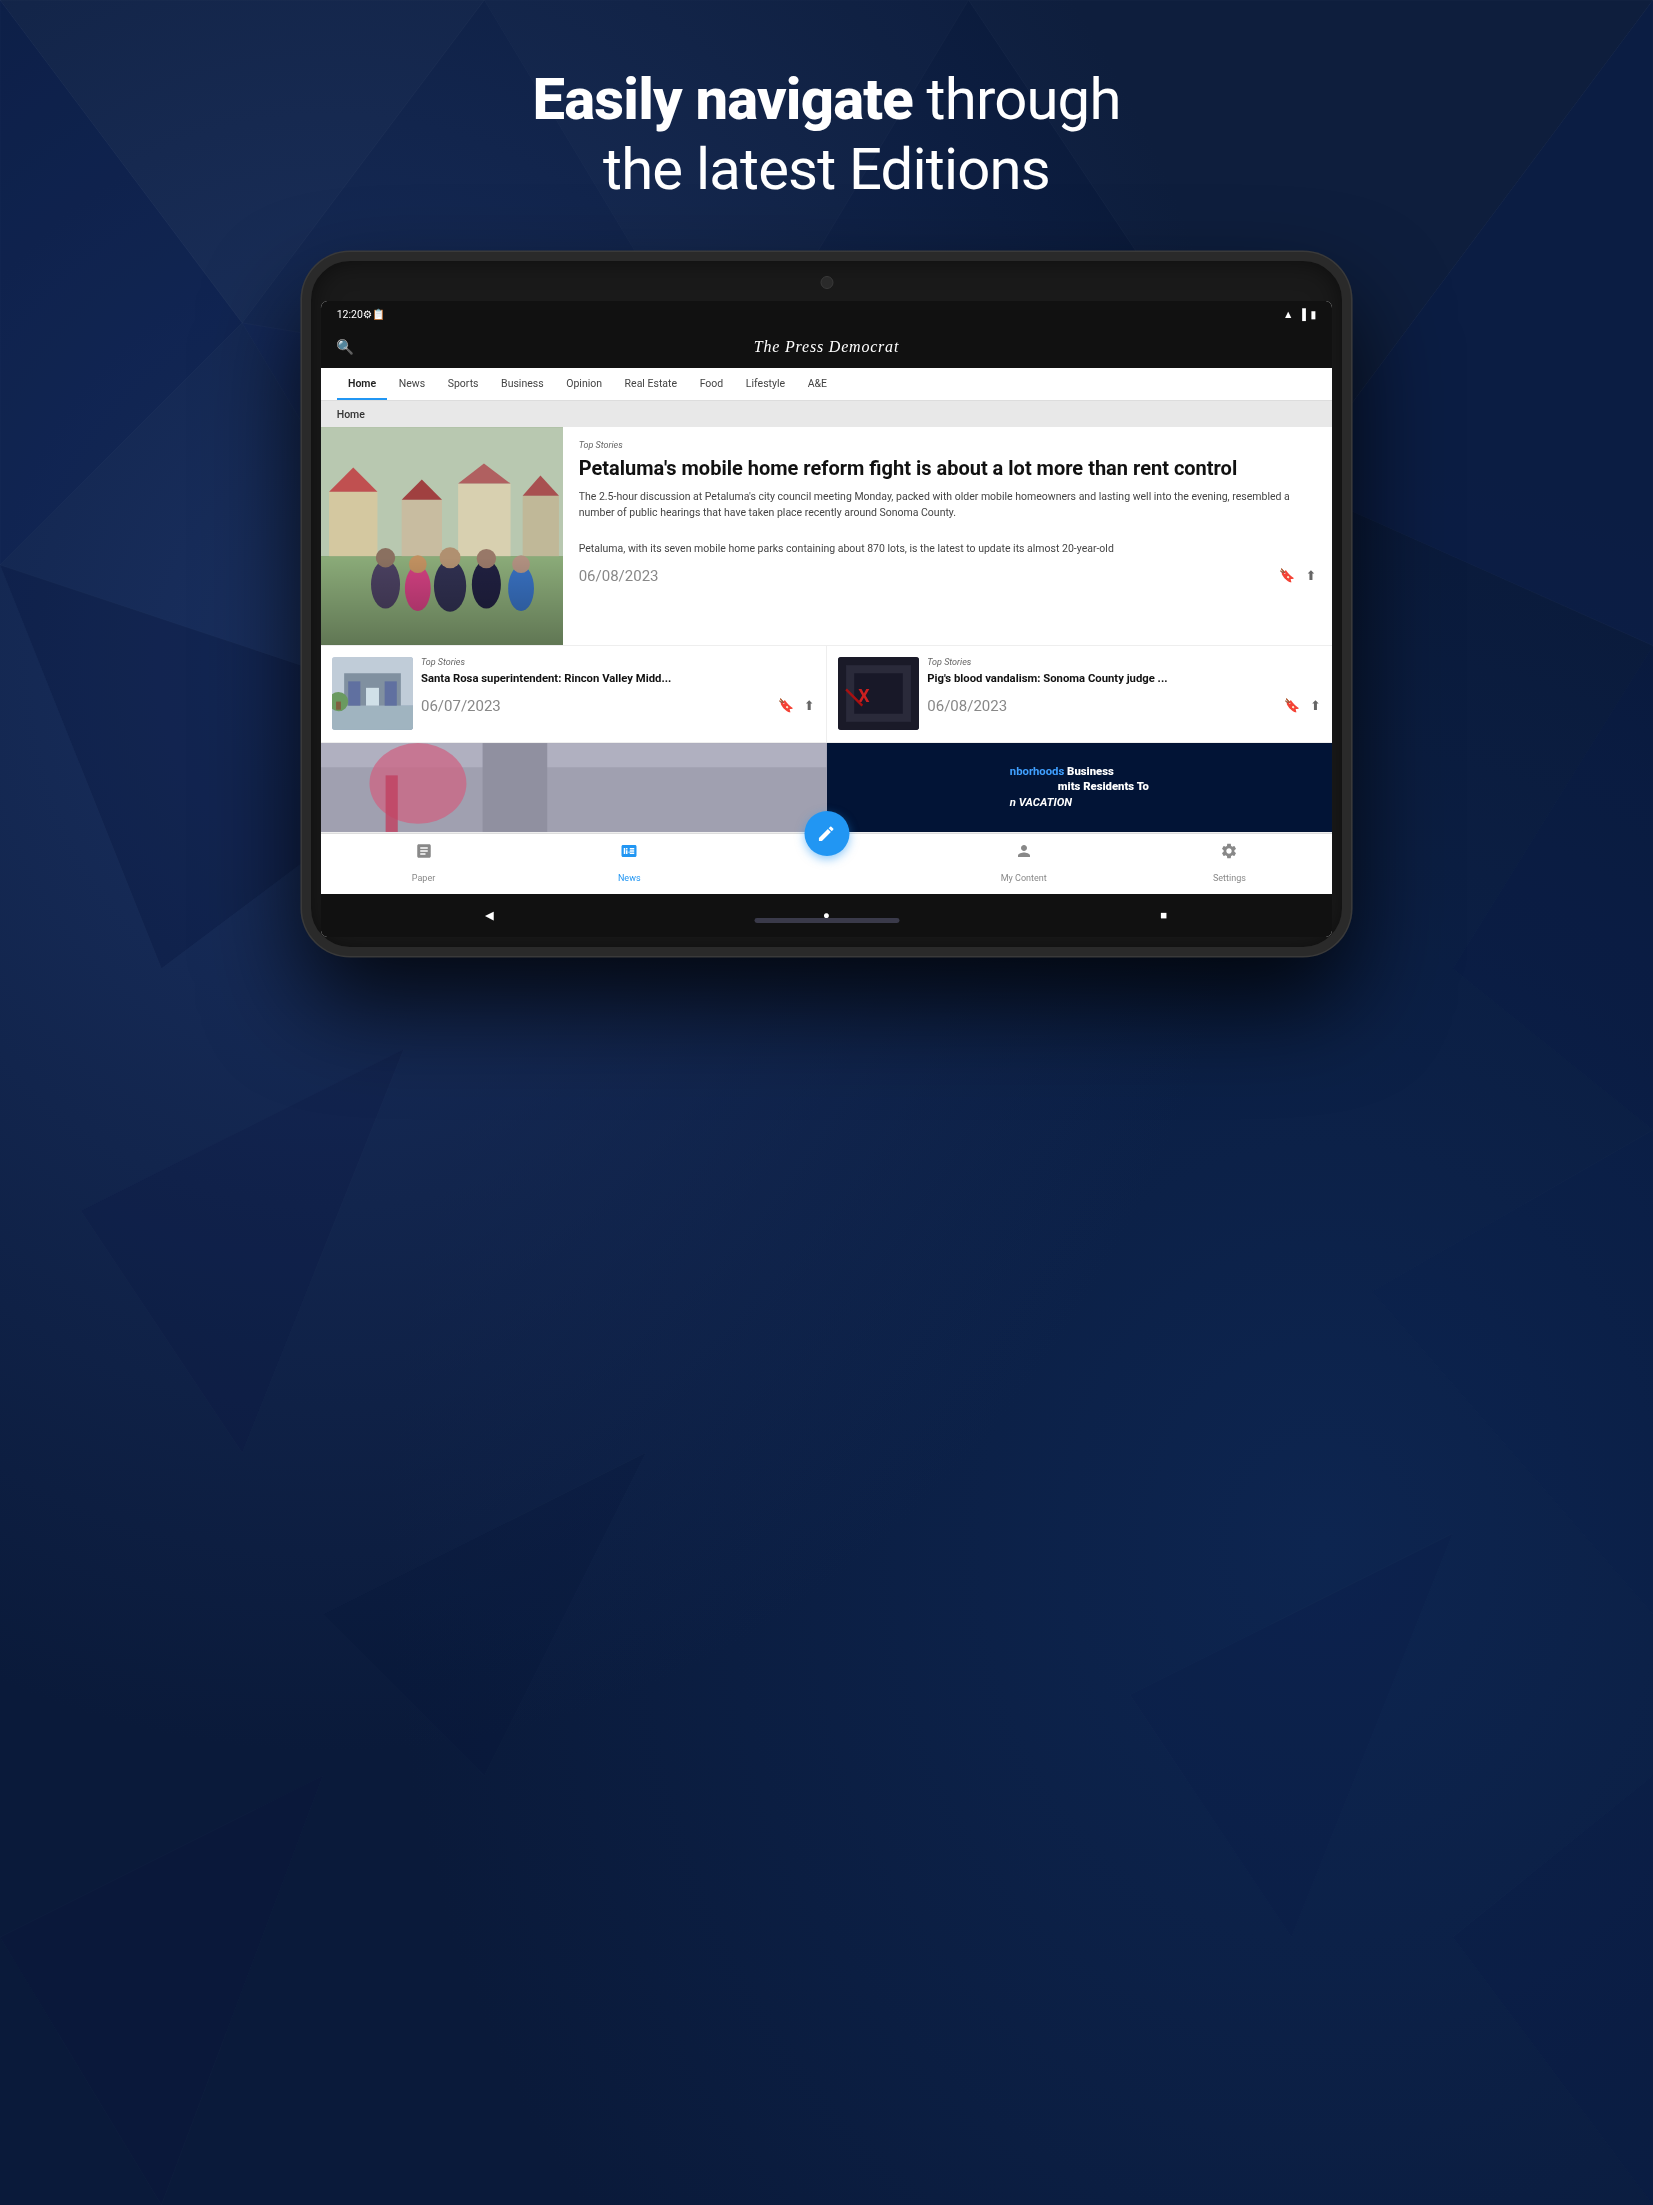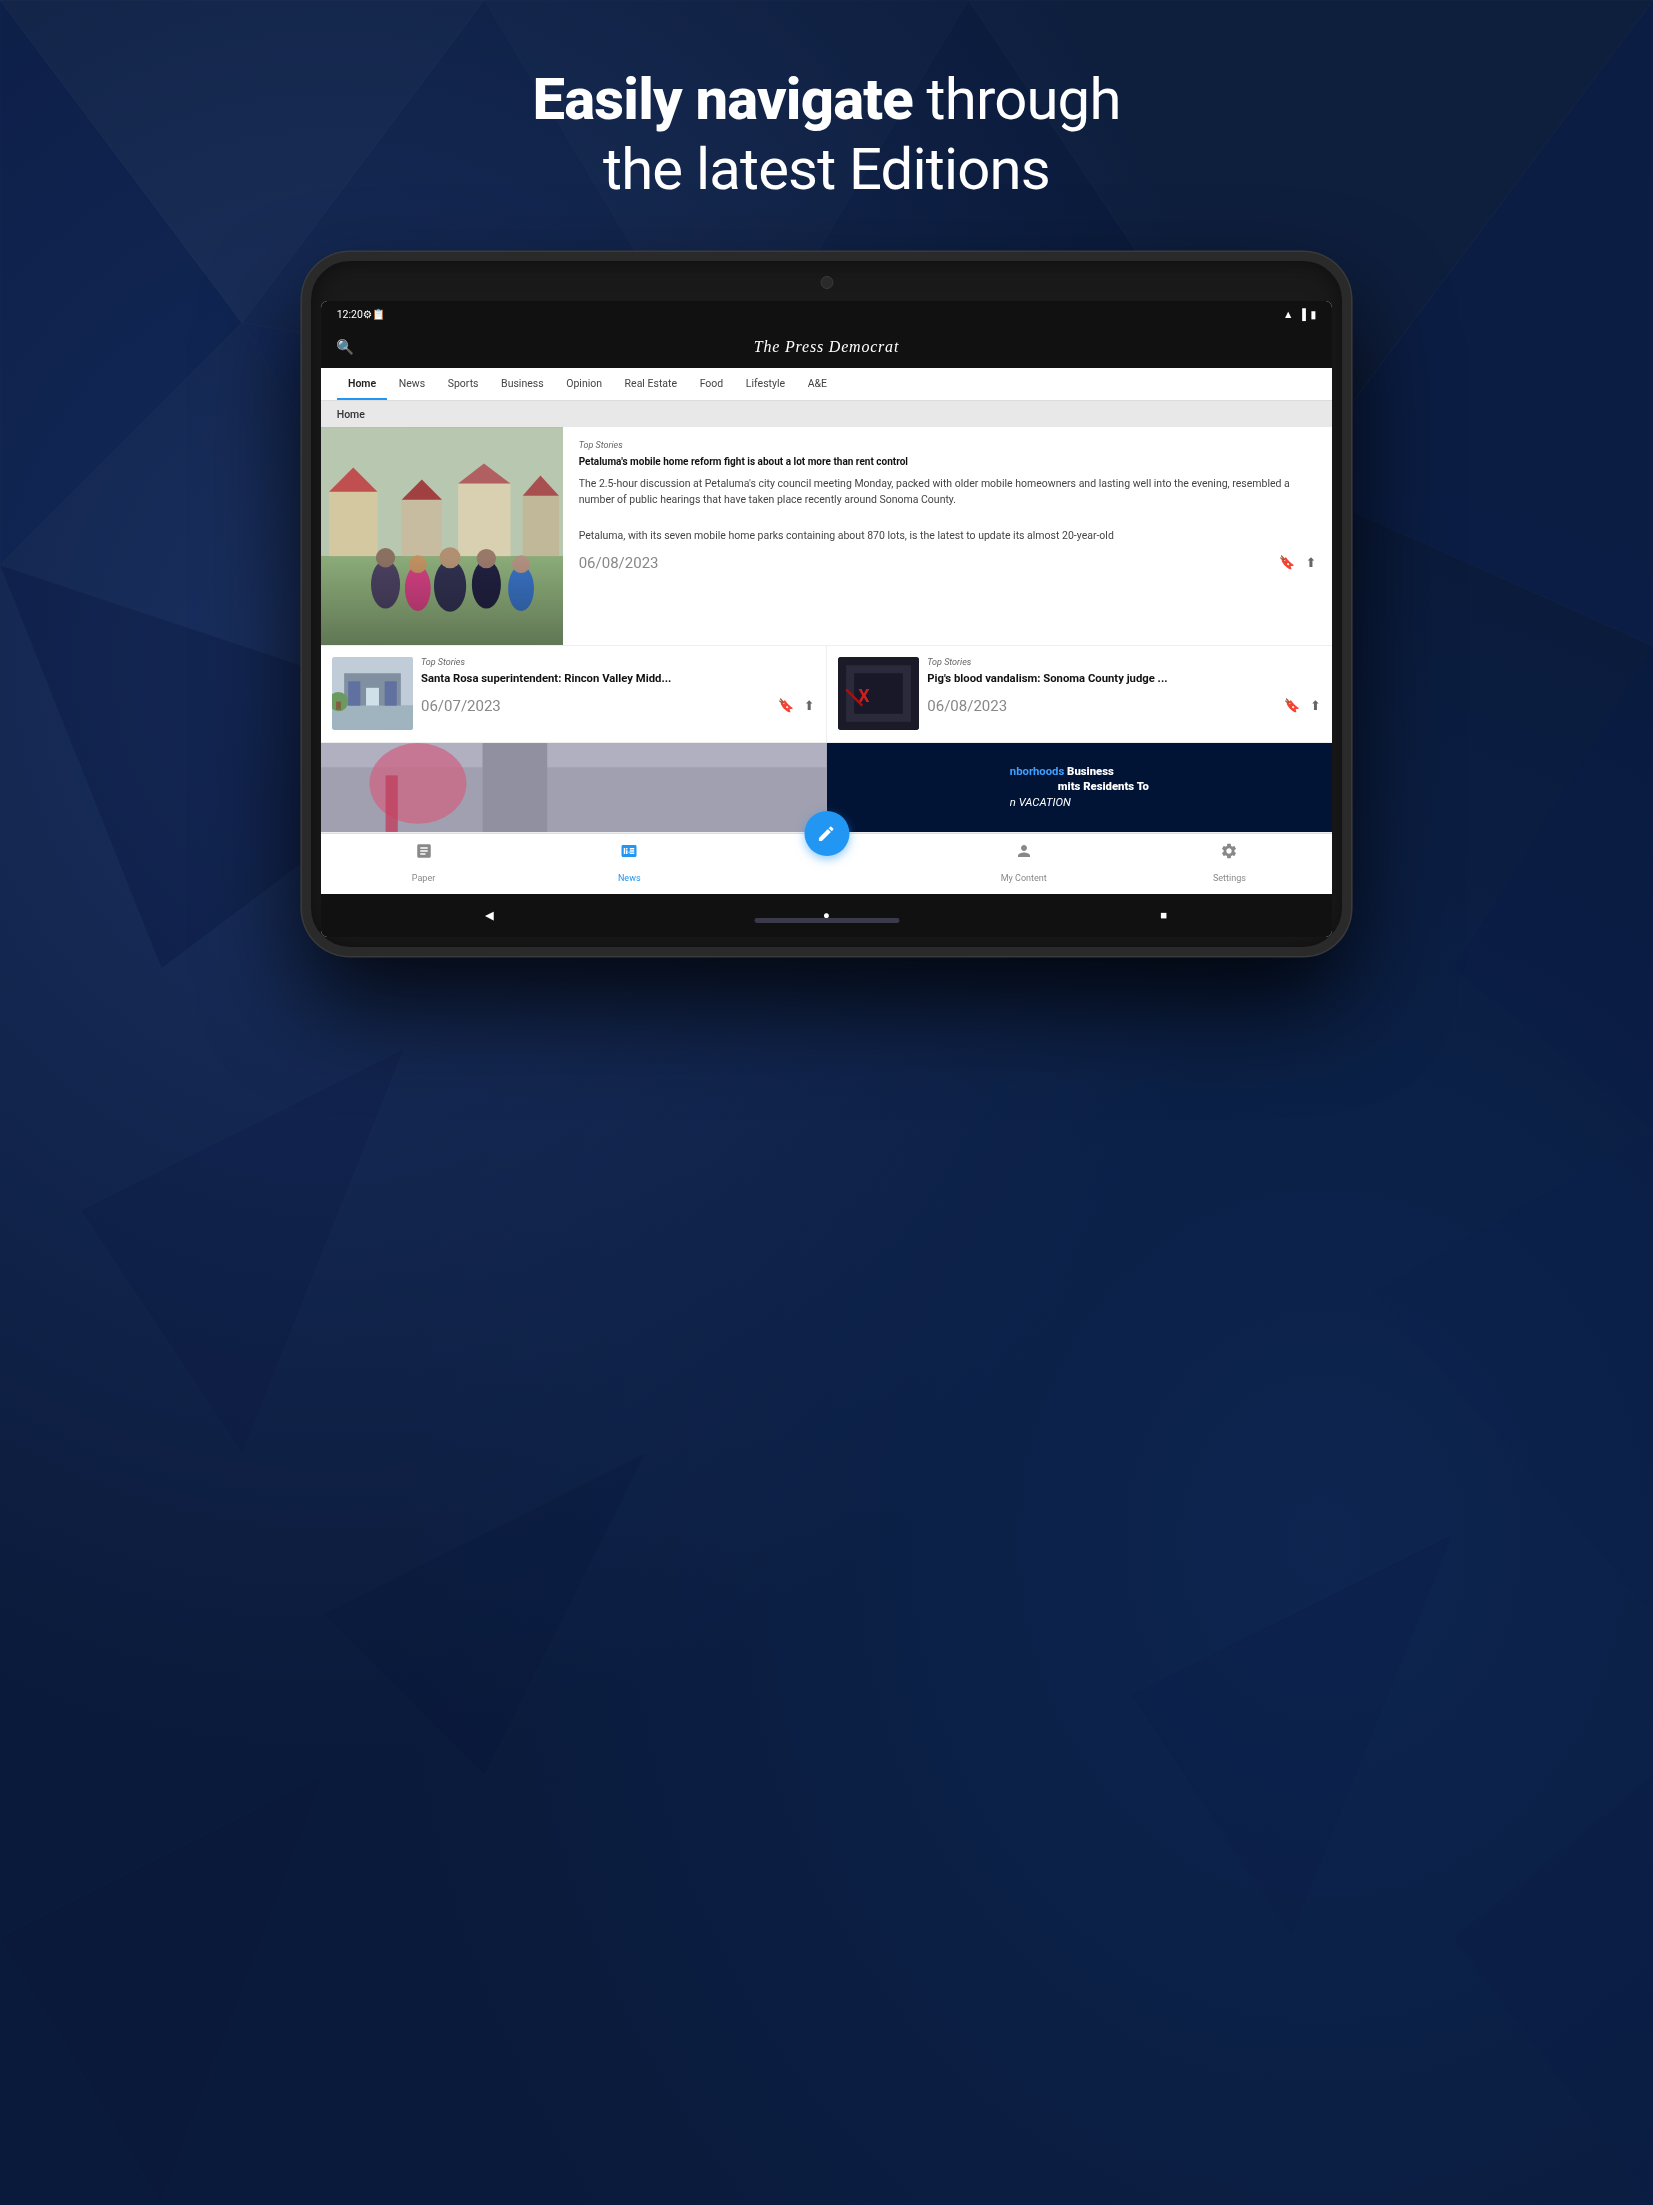--- a/index.html
+++ b/index.html
@@ -237,21 +237,21 @@
     }
 
     .story-category {
       font-size: 9px;
       color: #666;
       font-style: italic;
       margin-bottom: 4.8px;
     }
 
     .story-headline {
-      font-size: 10px;
+      font-size: 20px;
       font-weight: 700;
       color: #111;
       line-height: 1.3;
       margin-bottom: 8px;
     }
 
     .story-body {
       font-size: 10.5px;
       color: #444;
       line-height: 1.5;
@@ -647,21 +647,21 @@
         <div class="card-item">
           <div class="card-img-2">
             <svg width="100%" height="89" style="position:absolute;top:0;left:0;" viewBox="0 0 626 110">
               <rect width="100%" height="110" fill="#071428"></rect>
 
               <rect x="0" y="0" width="100%" height="110" fill="rgba(0,20,60,0.7)"></rect>
             </svg>
             <div class="card-overlay-text" style="font-size:11.3px;color:white;line-height:1.4;padding:6.5px;">
               <span style="color:#40a0ff;text-align:center;">nborhoods</span> <span style="font-weight:900;">Business</span><br>
               <span style="font-weight:900;margin-left:48px;">mits Residents To</span><br>
-              <span style="font-style:italic;font-weight:400;">n VACATION</span>
+              <span style="font-style:italic;font-weight:700;">n VACATION</span>
             </div>
           </div>
         </div>
       </div>
 
     </div>
 
     <div class="bottom-nav">
 
       <div class="fab-button">

